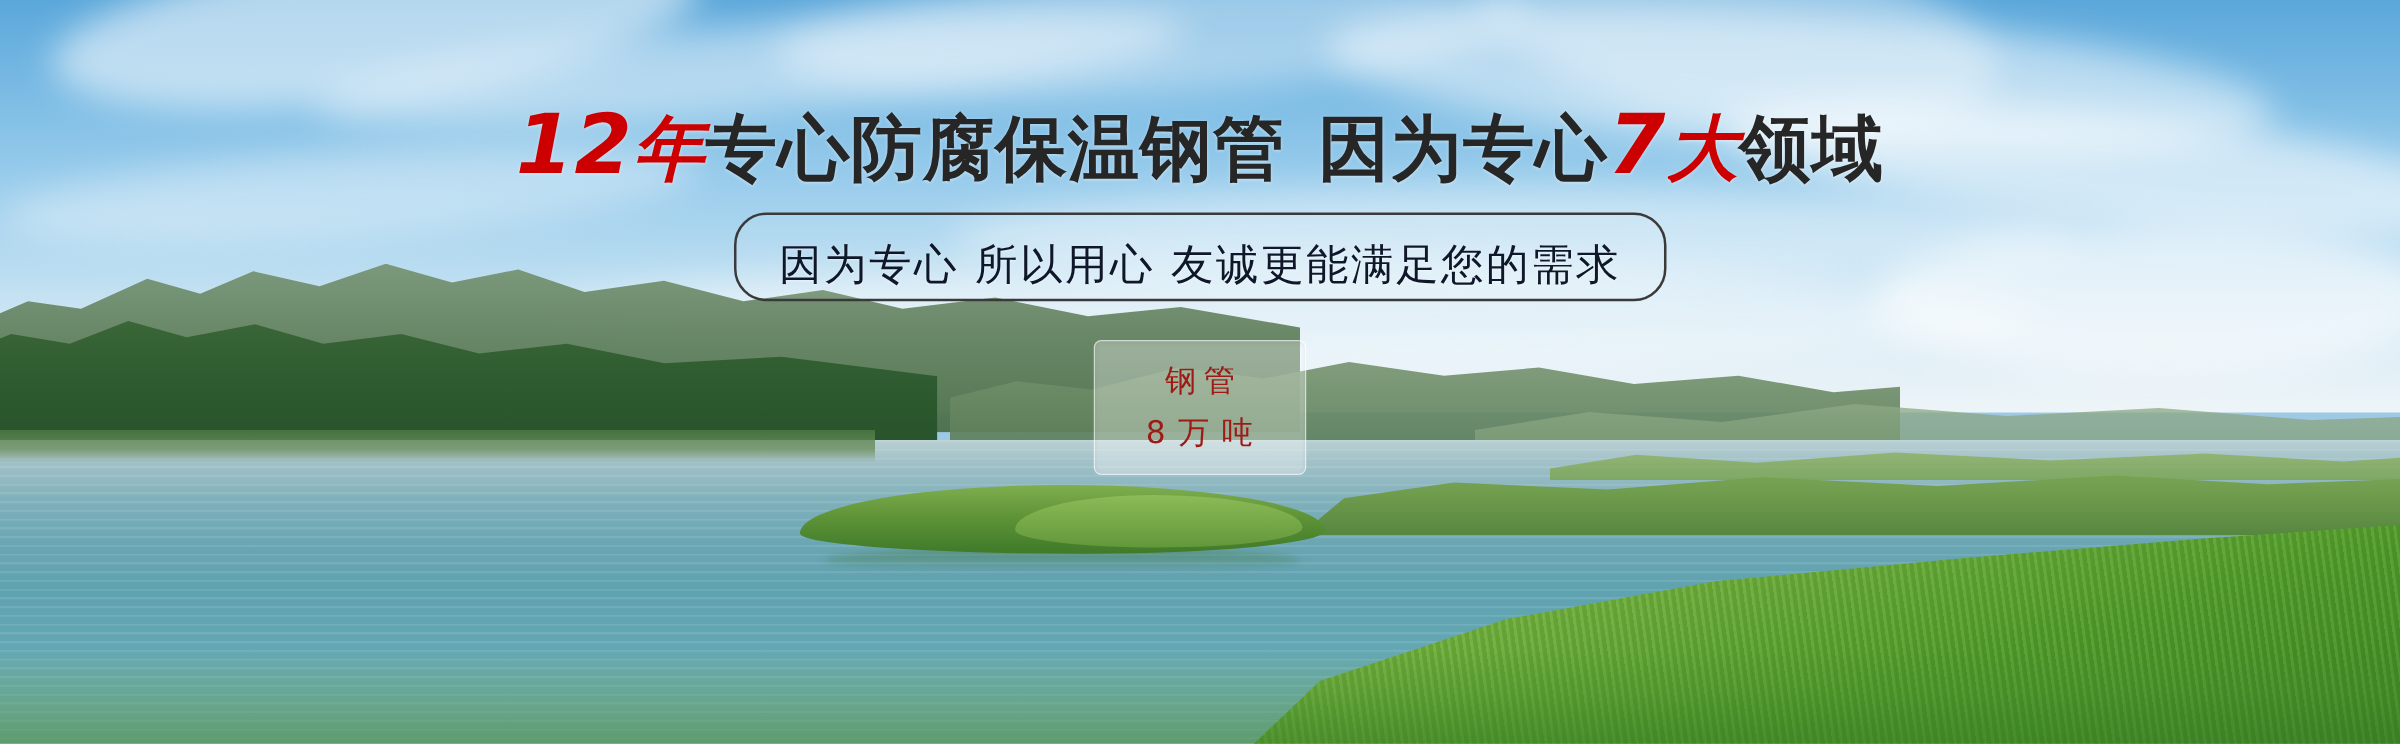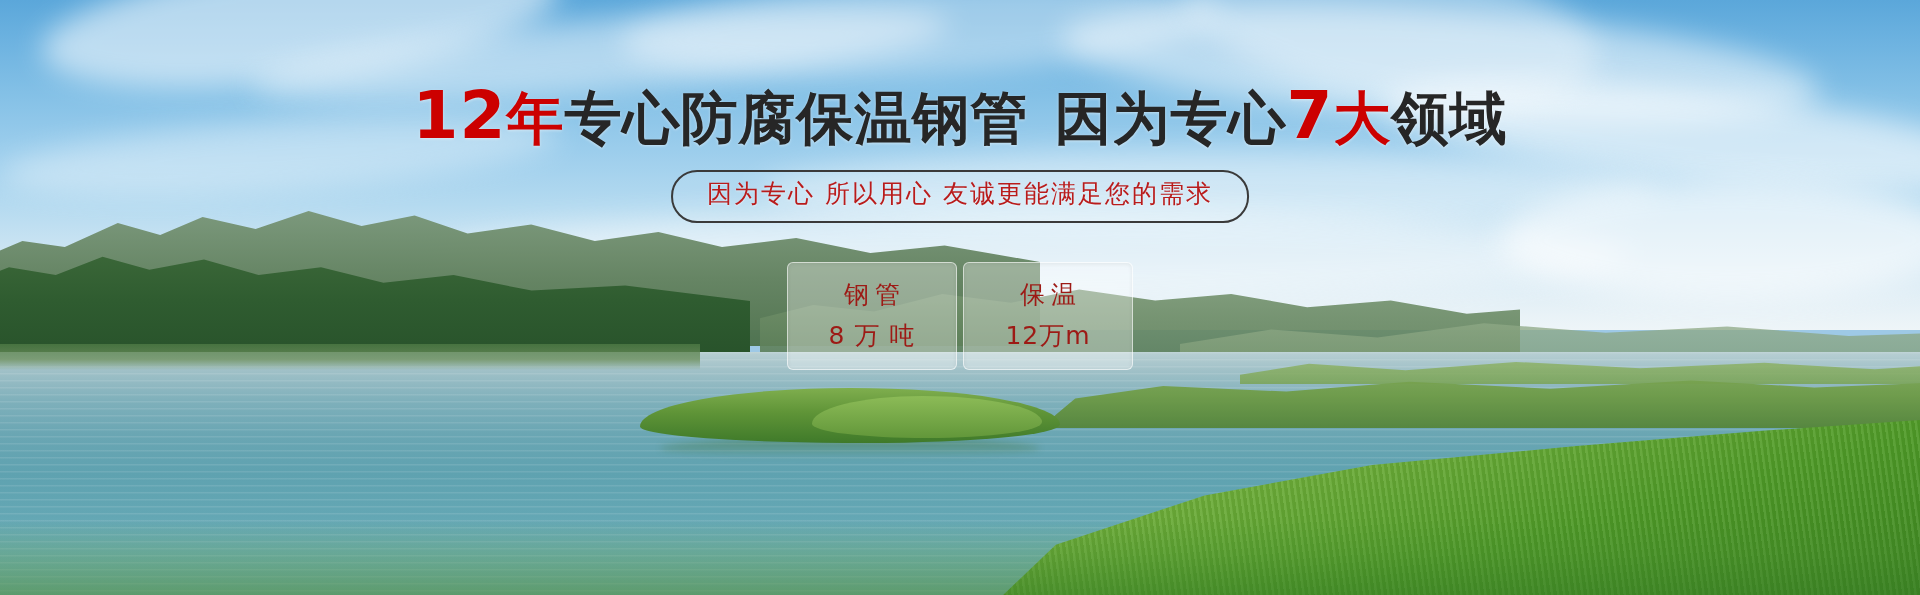--- a/index.html
+++ b/index.html
@@ -148,46 +148,46 @@
     text-align:center;
     font-family:"DejaVu Sans", sans-serif;
     font-weight:bold;
     font-size:57px;
     line-height:68px;
     letter-spacing:1px;
     color:#262626;
     white-space:nowrap;
     text-shadow:0 1px 3px rgba(255,255,255,.45);
   }
-  .headline .red { color:#cc0000; }
+  .headline .red { color:#cc0000;font-style:italic; }
   .headline .num {
     font-size:66px;
     font-family:"DejaVu Sans", sans-serif;
     font-weight:bold;
   }
   .headline .gap { display:inline-block; width:26px; }
 
   .subtitle-pill {
     position:absolute; left:50%; top:170px; transform:translateX(-50%);
-    padding:6px 34px 11px;
+    padding:24px 34px 11px;
     border:2px solid #3a3a3a;
     border-radius:26px;
     font-family:"DejaVu Sans", sans-serif;
-    font-size:25px;
+    font-size:34px;
     line-height:32px;
-    color:#b91c1c;
+    color:#0f172a;
     letter-spacing:2px;
     white-space:nowrap;
     background:rgba(255,255,255,.07);
     text-shadow:0 1px 2px rgba(255,255,255,.5);
   }
 
   
   .cards {
-    position:absolute; left:50%; top:262px; transform:translateX(-50%);
+    position:absolute; left:50%; top:272px; transform:translateX(-50%);
     display:flex; gap:6px;border-radius:15px;
   }
   .card {
     width:168px; height:106px;
     border-radius:6px;
     background:rgba(255,255,255,.34);
     border:1px solid rgba(255,255,255,.55);
     display:flex; flex-direction:column;
     align-items:center; justify-content:center;
     box-shadow:0 1px 4px rgba(0,0,0,.07) inset;
@@ -262,20 +262,16 @@
     <div class="subtitle-pill">因为专心 所以用心  友诚更能满足您的需求</div>
 
     <div class="cards">
 
       <div class="card">
         <div class="label">钢管</div>
         <div class="value"><span>8 万 吨</span></div>
       </div>
 
 
-      <div class="card">
-        <div class="label">保温</div>
-        <div class="value"><span>12万m</span></div>
-      </div>
 
     </div>
   </div>
 </div>
 
 </body></html>

